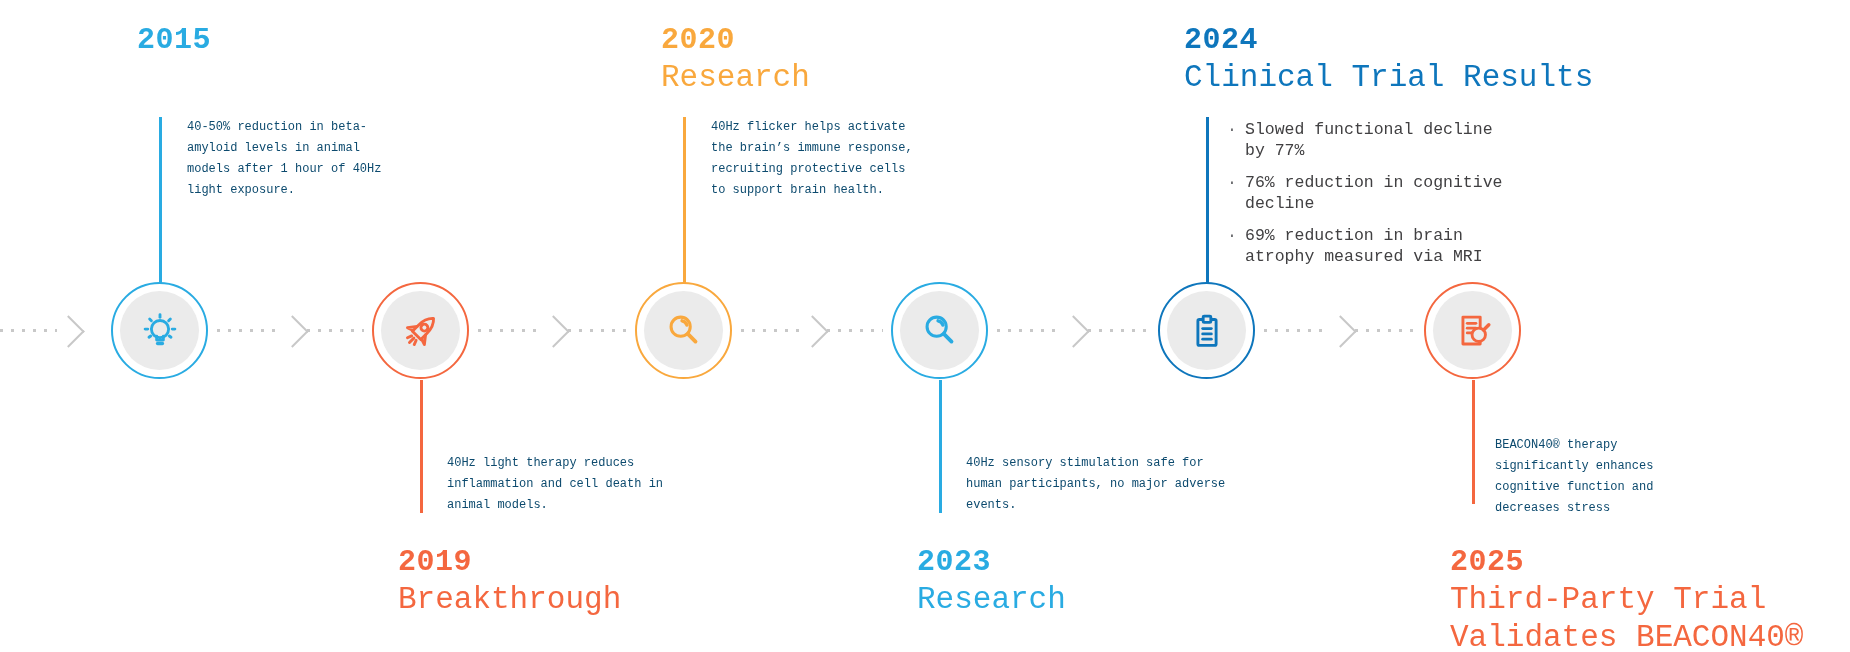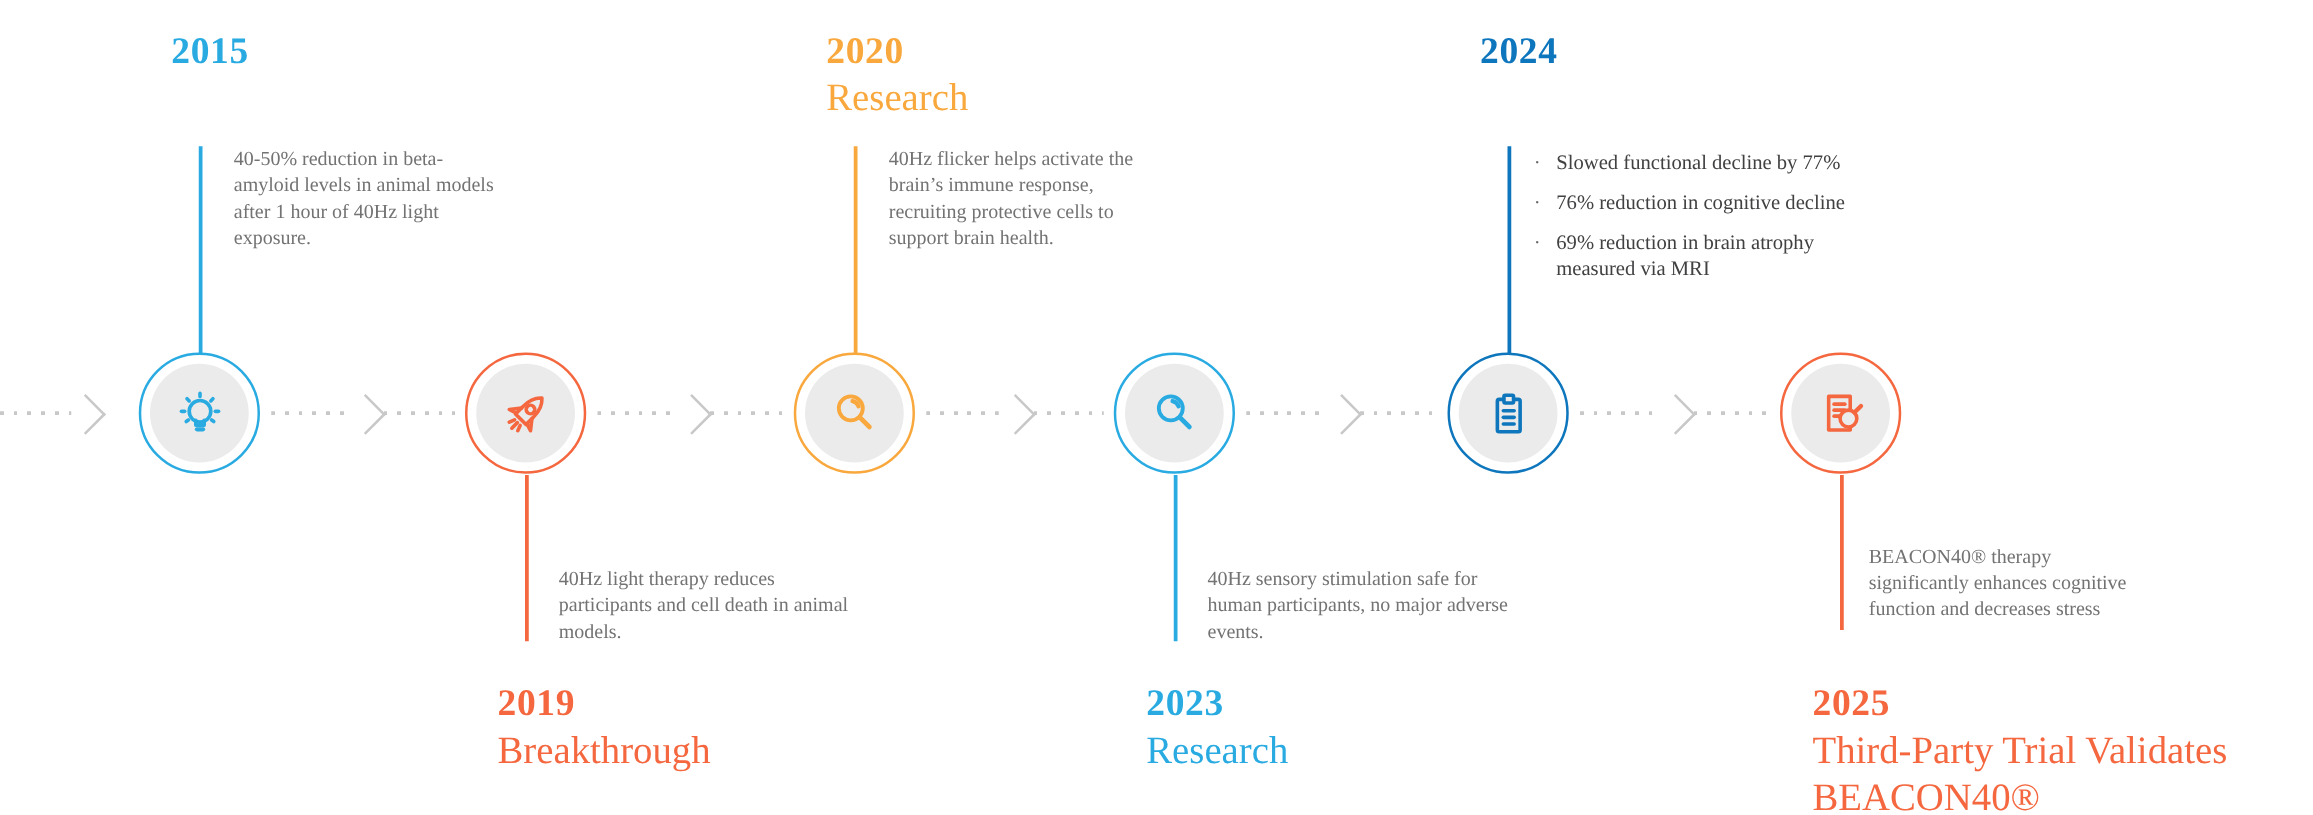--- a/index.html
+++ b/index.html
@@ -1,18 +1,18 @@
 <!DOCTYPE html>
 <html><head>
 <meta charset="utf-8">
 <style>
   html,body{margin:0;padding:0;background:#fff;}
   .canvas{
     position:relative;width:1850px;height:652px;background:#ffffff;overflow:hidden;
-    font-family:Liberation Serif, serif;
+    font-family:Liberation Mono, monospace;
     border-radius:24px;
   }
   
   .dots{
     position:absolute;top:329px;height:3px;
     background-image:repeating-linear-gradient(to right,#c8c8c8 0 3px,transparent 3px 11px);
   }
   .chev{
     position:absolute;top:320px;width:21px;height:21px;
     border-top:2px solid #c8c8c8;border-right:2px solid #c8c8c8;
@@ -44,21 +44,21 @@
   .vbot{top:380px;height:133px;}
   .n5 .vbot{height:124px;}
 
   .titleblock{position:absolute;left:-23px;white-space:nowrap;}
   .ttop{top:22px;}
   .tbot{top:527px;margin-top:17px;}
   .year{font-size:30px;font-weight:800;line-height:37px;color:var(--c);letter-spacing:.5px;}
   .subtitle{font-size:31px;font-weight:500;line-height:38px;color:var(--c);}
   .n5 .titleblock{white-space:normal;width:400px;}
 
-  .body{position:absolute;color:#737373;font-size:16px;line-height:21px;font-weight:400;}
+  .body{position:absolute;color:#0c4a6e;font-size:12px;line-height:21px;font-weight:400;}
   .btop{left:27px;top:117px;}
   .bbot{left:26px;top:453px;}
   .n0 .body{width:212px}
   .n2 .body{width:215px}
   .n1 .body{width:245px}
   .n3 .body{width:262px}
   .n5 .body{width:222px;top:435px;left:22px;}
 
   .bullets{position:absolute;left:20px;top:119px;width:300px;}
   .bullet-row{display:flex;margin-bottom:11px;color:#414042;font-size:16.5px;line-height:21px;}
@@ -124,21 +124,21 @@
             <path d="M17.8 23.5 L11.5 31.5 L17.8 29.5"></path>
             <path d="M30.2 23.5 L36.5 31.5 L30.2 29.5"></path>
             <path d="M20.7 34.5 L19 39"></path>
             <path d="M24 34.5 L24 41"></path>
             <path d="M27.3 34.5 L29 39"></path>
           </g>
         </svg>
       </div>
     </div>
     <div class="vline vbot"></div>
-    <div class="body bbot">40Hz light therapy reduces participants and cell death in animal models.</div>
+    <div class="body bbot">40Hz light therapy reduces inflammation and cell death in animal models.</div>
     <div class="titleblock tbot">
       <div class="year">2019</div>
       <div class="subtitle">Breakthrough</div>
     </div>
   </div>
 
   <div class="node n2" style="--c: #F9A83D;">
     <div class="titleblock ttop">
       <div class="year">2020</div>
       <div class="subtitle">Research</div>
@@ -170,20 +170,21 @@
     <div class="body bbot">40Hz sensory stimulation safe for human participants, no major adverse events.</div>
     <div class="titleblock tbot">
       <div class="year">2023</div>
       <div class="subtitle">Research</div>
     </div>
   </div>
 
   <div class="node n4" style="--c: #0E76BC;">
     <div class="titleblock ttop">
       <div class="year">2024</div>
+      <div class="subtitle">Clinical Trial Results</div>
     </div>
     <div class="vline vtop"></div>
     <div class="bullets">
       <div class="bullet-row">
         <span class="bullet-mark">·</span>
         <span class="bullet-text">Slowed functional decline by 77%</span>
       </div>
       <div class="bullet-row">
         <span class="bullet-mark">·</span>
         <span class="bullet-text">76% reduction in cognitive decline</span>

